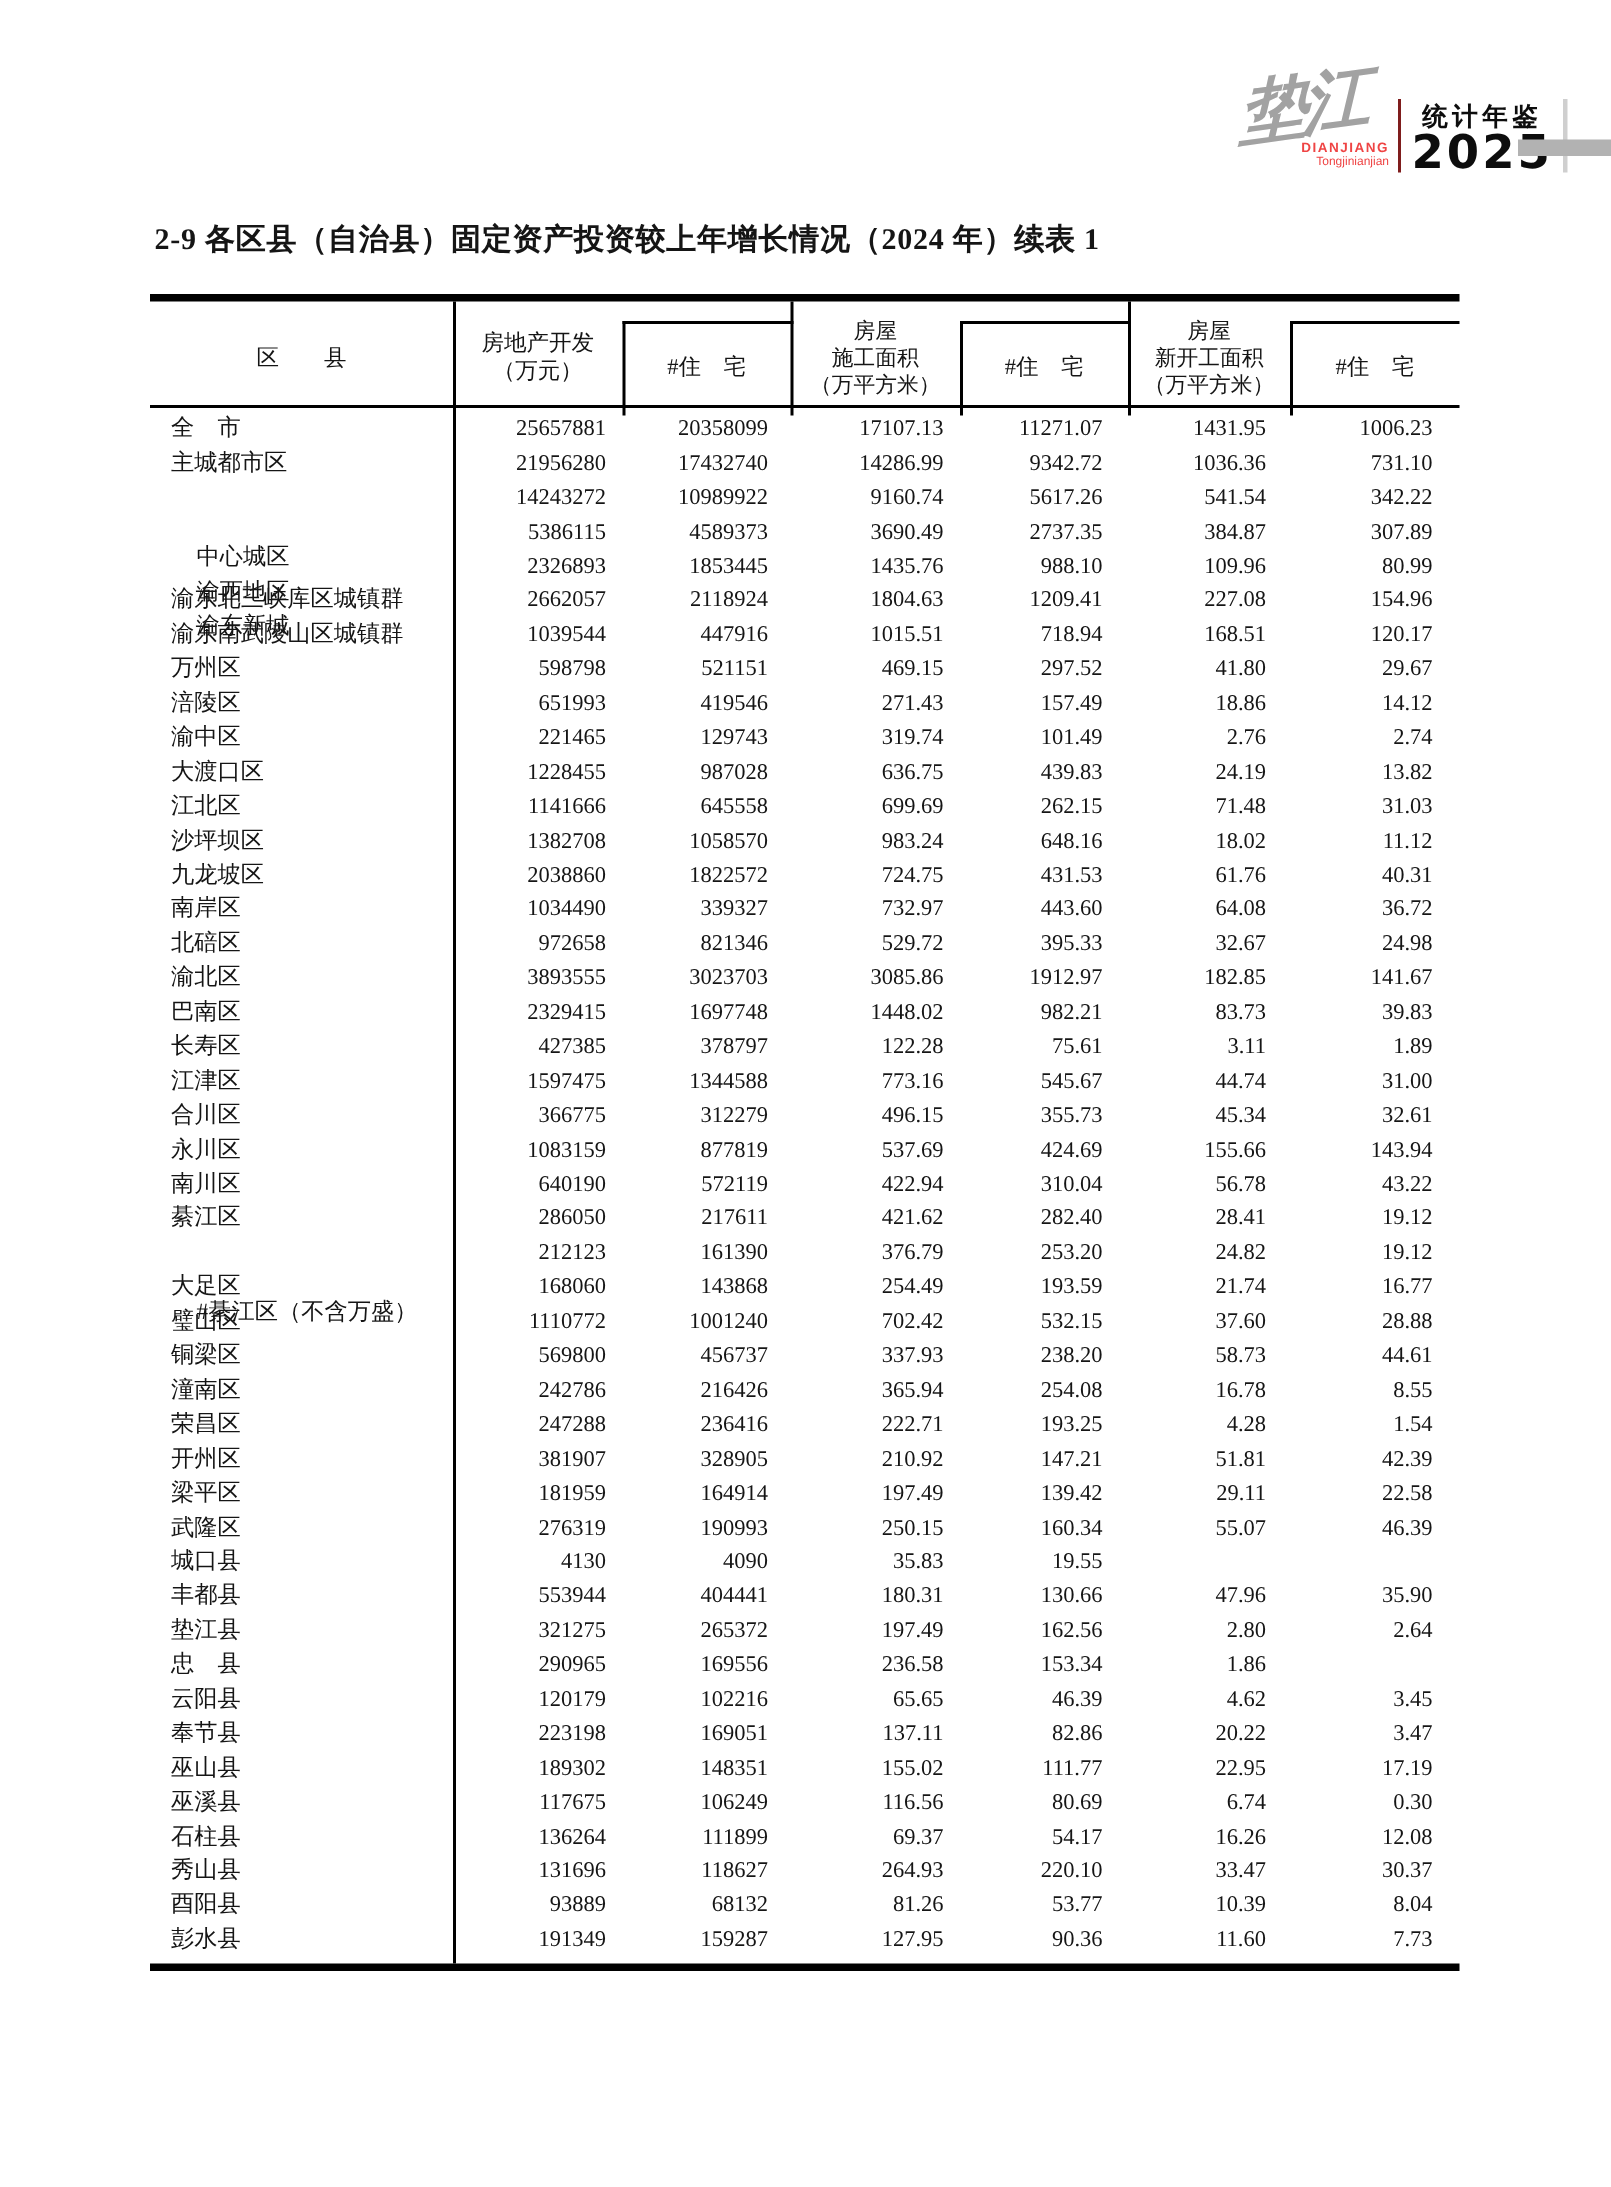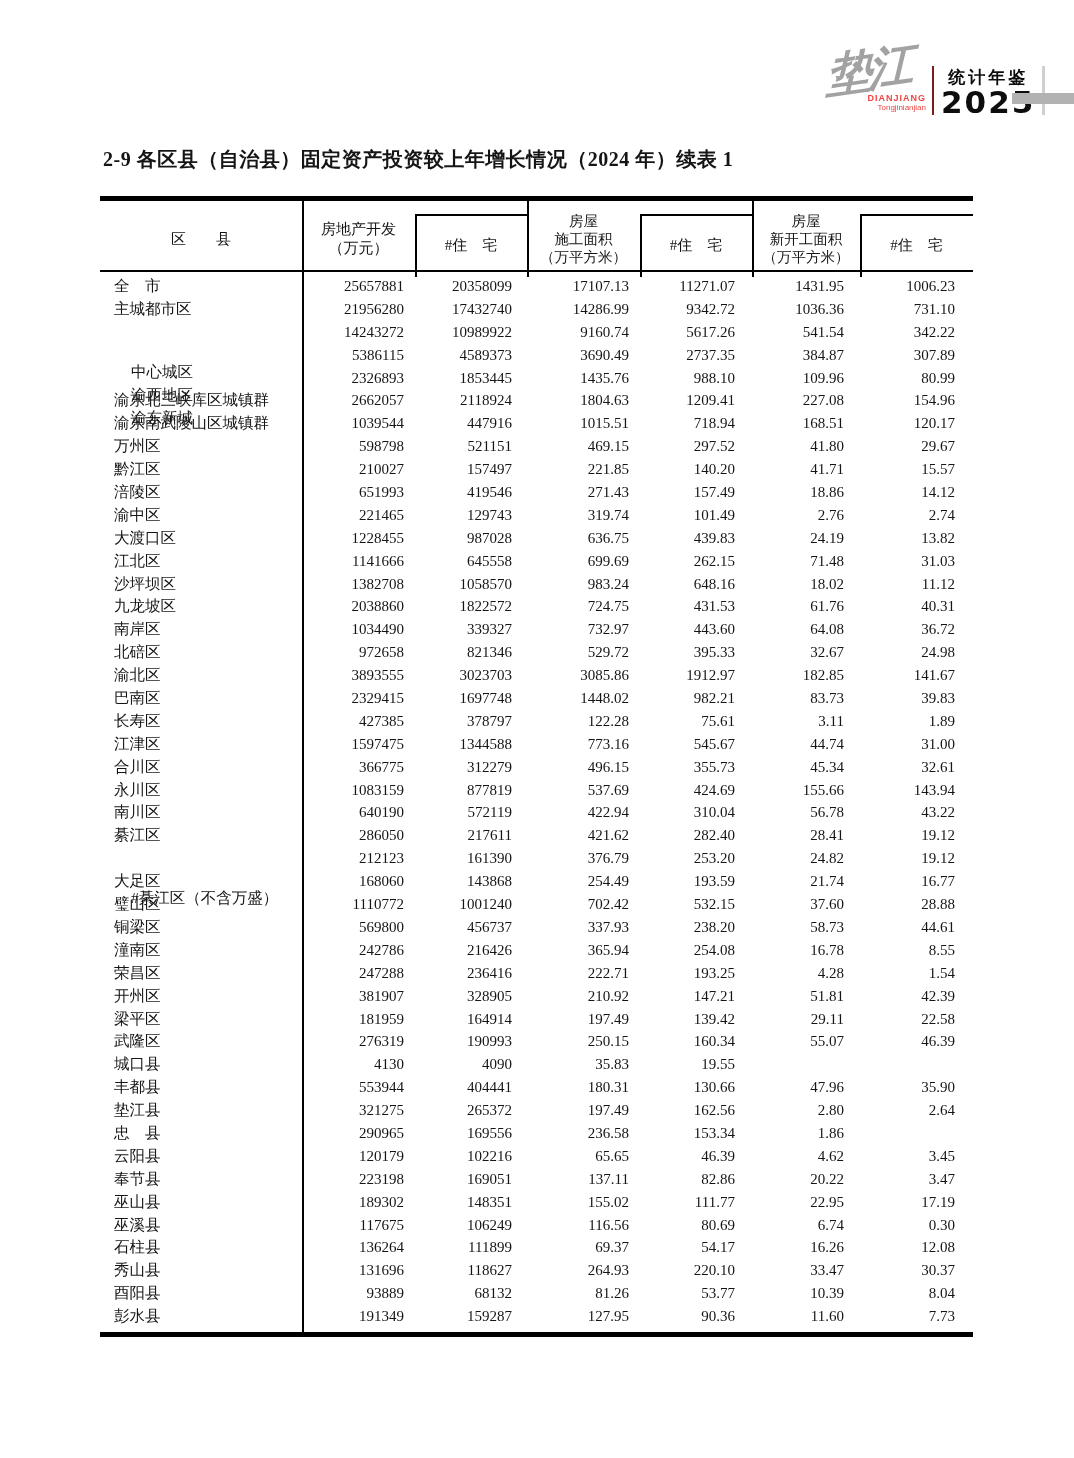--- a/index.html
+++ b/index.html
@@ -185,29 +185,20 @@
         <div class="row">
           <div class="cell name">万州区</div>
           <div class="cell num c0">598798</div>
           <div class="cell num c1">521151</div>
           <div class="cell num c2">469.15</div>
           <div class="cell num c3">297.52</div>
           <div class="cell num c4">41.80</div>
           <div class="cell num c5">29.67</div>
         </div>
         <div class="row">
-          <div class="cell name">黔江区</div>
-          <div class="cell num c0">210027</div>
-          <div class="cell num c1">157497</div>
-          <div class="cell num c2">221.85</div>
-          <div class="cell num c3">140.20</div>
-          <div class="cell num c4">41.71</div>
-          <div class="cell num c5">15.57</div>
-        </div>
-        <div class="row">
           <div class="cell name">涪陵区</div>
           <div class="cell num c0">651993</div>
           <div class="cell num c1">419546</div>
           <div class="cell num c2">271.43</div>
           <div class="cell num c3">157.49</div>
           <div class="cell num c4">18.86</div>
           <div class="cell num c5">14.12</div>
         </div>
         <div class="row">
           <div class="cell name">渝中区</div>

